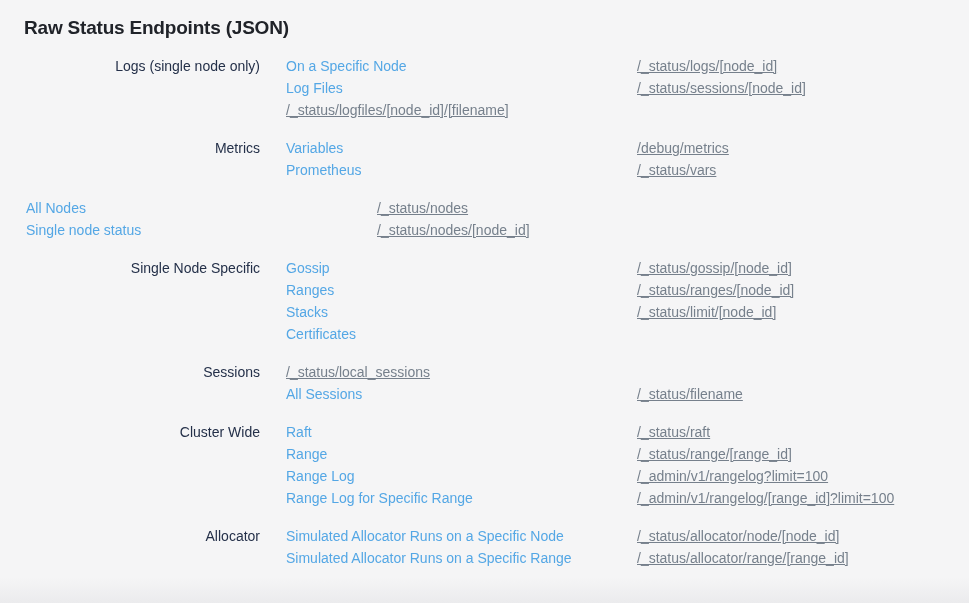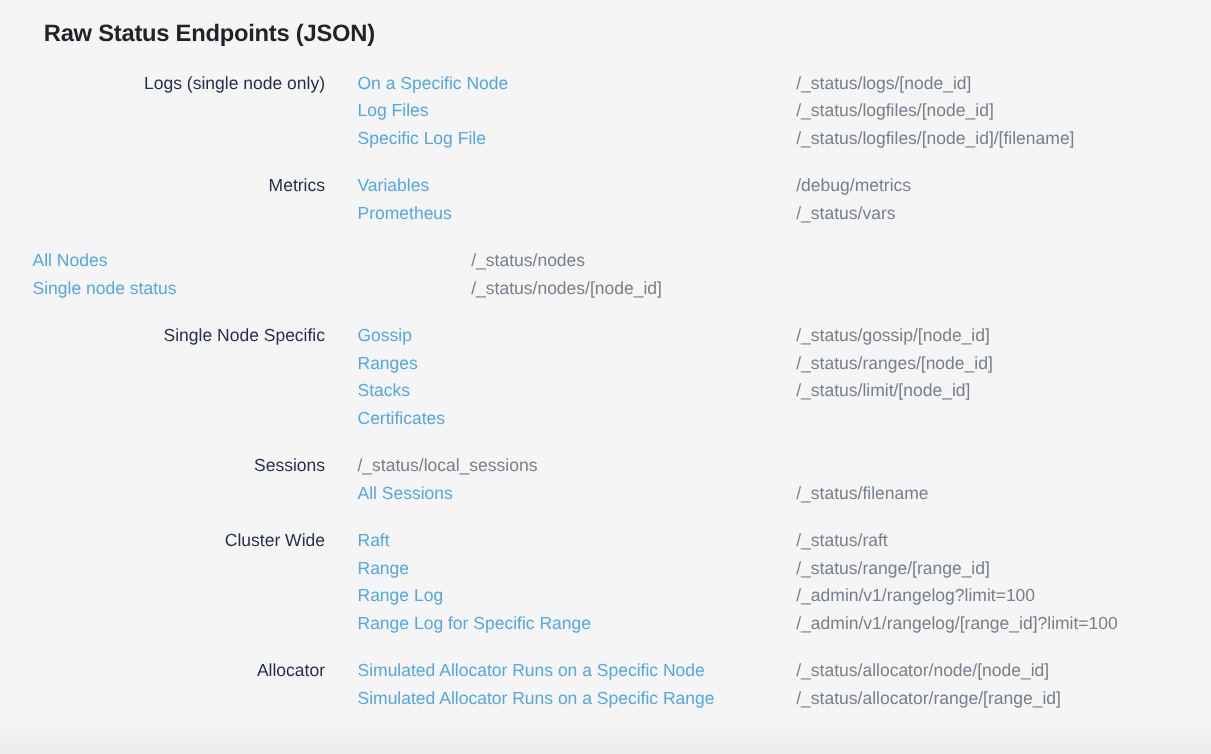--- a/index.html
+++ b/index.html
@@ -11,21 +11,21 @@
     background: #f5f5f6;
     position: relative;
     overflow: hidden;
   }
   .page {
     width: 969px; height: 603px;
     padding-top: 15px;
     position: relative;
   }
   .page-title {
-    margin-left: 35px;
+    margin-left: 24px;
     margin-bottom: 14px;
     font-size: 19px;
     font-weight: 700;
     letter-spacing: -0.2px;
     line-height: 26px;
     color: #202329;
   }
   .endpoint-list { width: 100%; }
   .group {
     display: flex;
@@ -51,20 +51,21 @@
   }
   .link {
     width: 351px;
     flex-shrink: 0;
     color: #54a7e5;
     text-decoration: none;
     cursor: pointer;
   }
   .path {
     color: #76808c;
+    text-decoration: underline;
   }
   .bottom-fade {
     position: absolute;
     left: 0; bottom: 0;
     width: 100%; height: 26px;
     background: linear-gradient(#f5f5f6, #ebebed);
     pointer-events: none;
   }
 </style>
 </head>
@@ -77,25 +78,24 @@
   <div class="group">
     <div class="cat">Logs (single node only)</div>
     <div class="rows">
   <div class="row">
     <a class="link">On a Specific Node</a>
     <span class="path">/_status/logs/[node_id]</span>
   </div>
 
   <div class="row">
     <a class="link">Log Files</a>
-    <span class="path">/_status/logfiles/[node_id]</span>
-  </div>
-
-  <div class="row">
-    <a class="link">Specific Log File</a>
+    <span class="path">/_status/sessions/[node_id]</span>
+  </div>
+
+  <div class="row">
     <span class="path">/_status/logfiles/[node_id]/[filename]</span>
   </div>
 </div>
   </div>
 
   <div class="group">
     <div class="cat">Metrics</div>
     <div class="rows">
   <div class="row">
     <a class="link">Variables</a>

